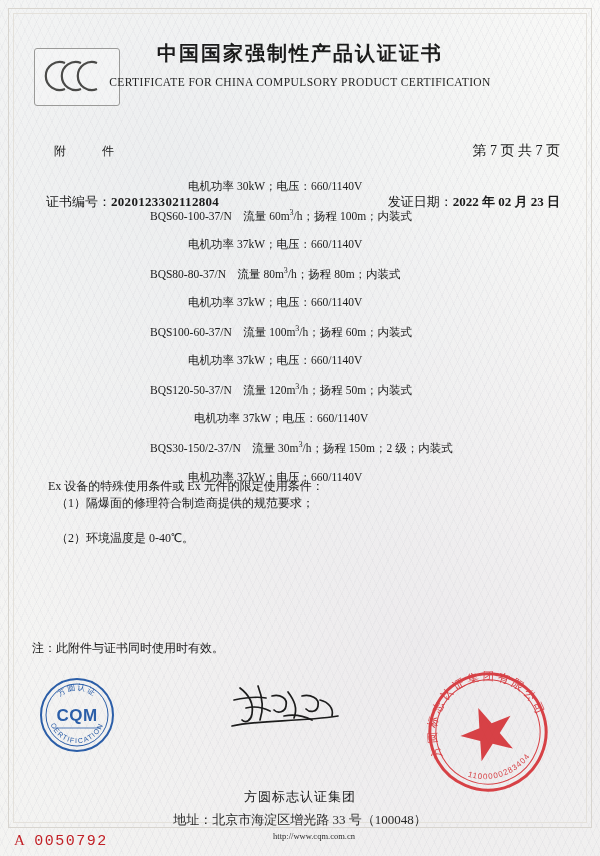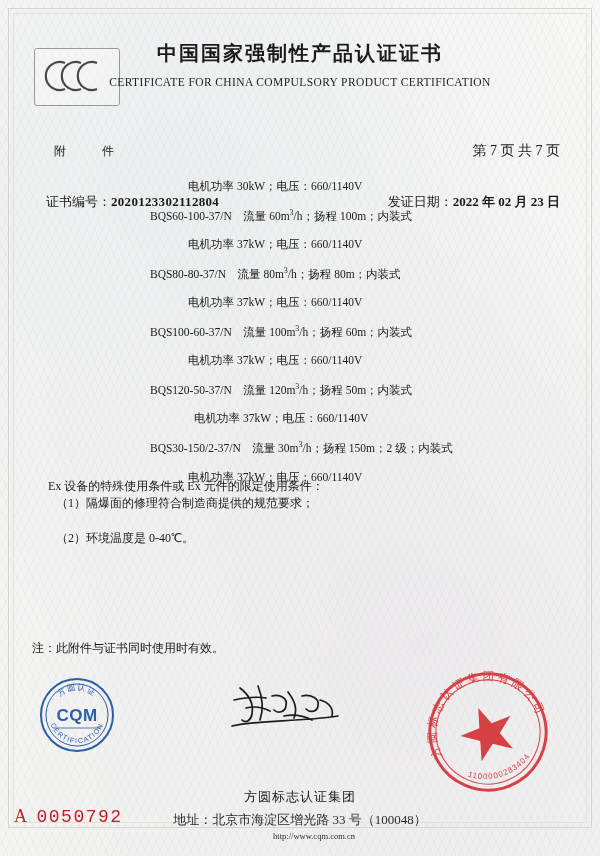--- a/index.html
+++ b/index.html
@@ -192,22 +192,22 @@
   }
   .footer-url {
     margin-top: 2px;
     font-size: 8.5px;
     color: #2a2a2a;
     padding-left: 28px;
   }
   .serial {
     position: absolute;
     left: 14px;
-    top: 806px;
-    font-size: 18px;
+    top: 832px;
+    font-size: 15px;
     color: #c22026;
     font-family: "Liberation Mono", monospace;
     letter-spacing: 1.5px;
   }
   .serial .pfx { margin-right: 8px; font-family: "Liberation Serif", serif; }
 </style>
 </head>
 <body>
 
 <div class="page">

